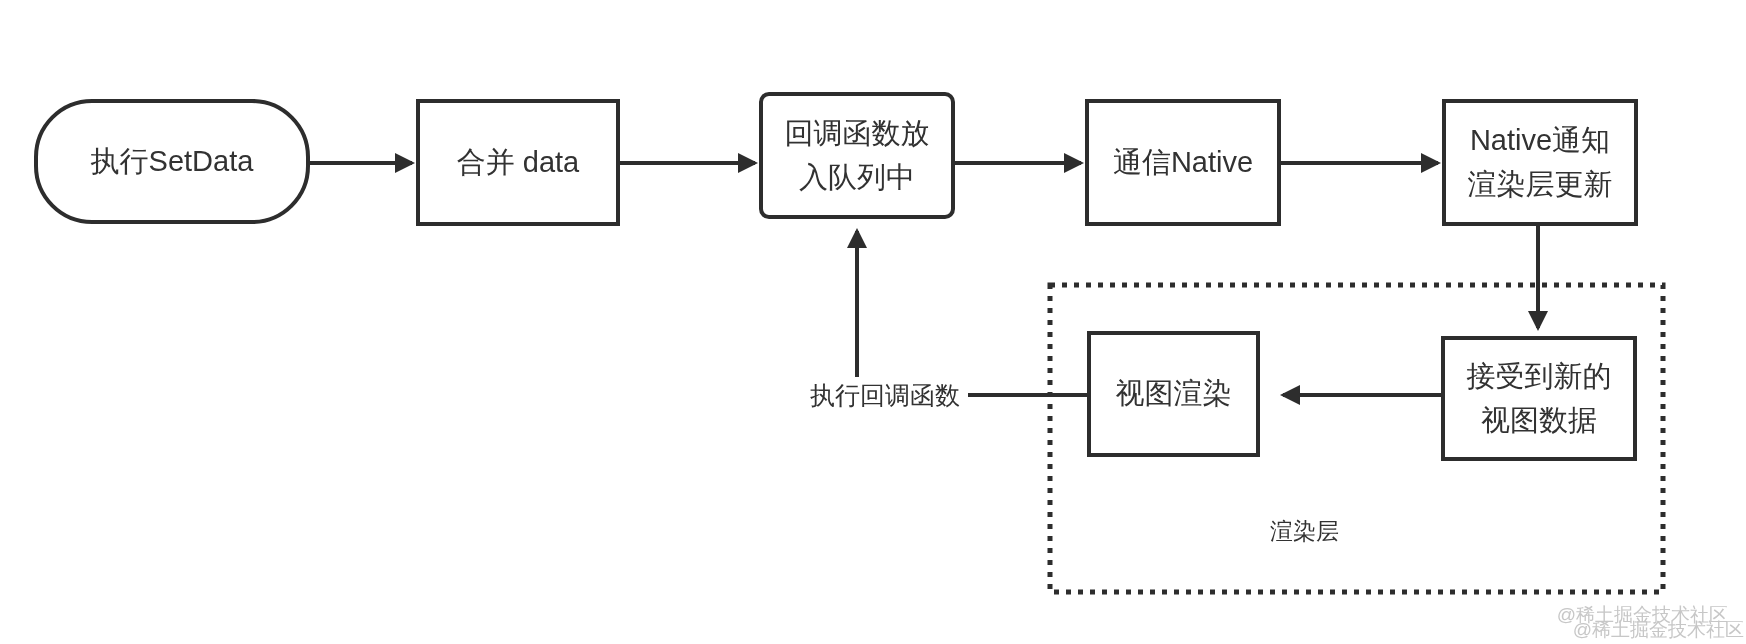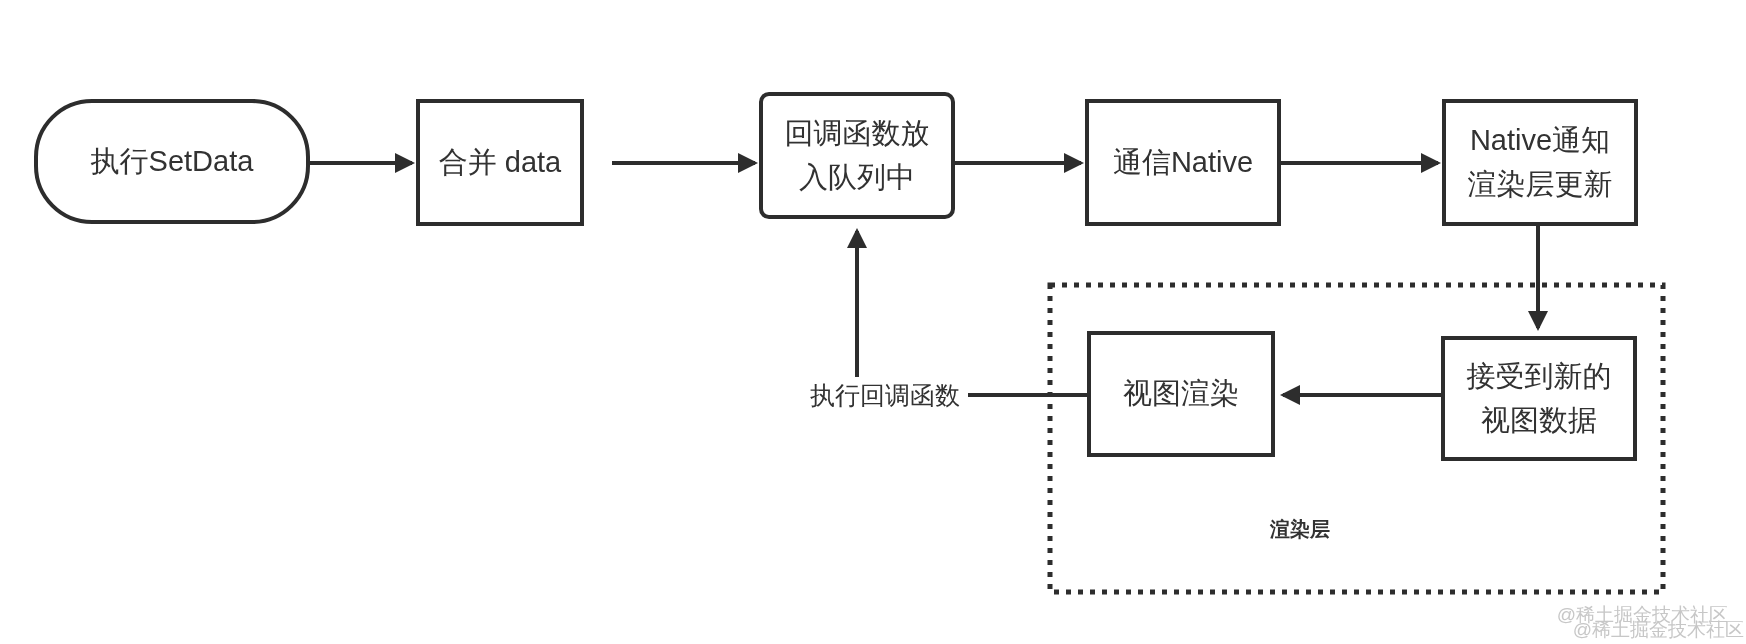--- a/index.html
+++ b/index.html
@@ -32,21 +32,21 @@
     white-space:pre-line;
   }
   .stadium{border-radius:58px;}
   .float-label{
     position:absolute;
     font-size:25px;font-weight:500;color:var(--text);
     white-space:nowrap;
   }
   .group-label{
     position:absolute;
-    font-size:20px;font-weight:700;color:var(--text);
+    font-size:23px;font-weight:400;color:var(--text);
     white-space:nowrap;
   }
   .watermark{
     position:absolute;
     font-size:19px;color:var(--wm);
     white-space:nowrap;
   }
 </style>
 </head>
 <body>
@@ -67,31 +67,31 @@
     <line x1="955" y1="163" x2="1081" y2="163" marker-end="url(#arrowhead)"></line>
     <line x1="1281" y1="163" x2="1438" y2="163" marker-end="url(#arrowhead)"></line>
     <line x1="1538" y1="226" x2="1538" y2="328" marker-end="url(#arrowhead)"></line>
     <line x1="1441" y1="395" x2="1283" y2="395" marker-end="url(#arrowhead)"></line>
     <line x1="1087" y1="395" x2="968" y2="395"></line>
     <line x1="857" y1="377" x2="857" y2="231" marker-end="url(#arrowhead)"></line>
   </svg>
 
   <div class="node stadium" style="left:34px;top:99px;width:276px;height:125px;">执行SetData</div>
 
-  <div class="node" style="left:416px;top:99px;width:168px;height:127px;">合并 data</div>
+  <div class="node" style="left:416px;top:99px;width:204px;height:127px;">合并 data</div>
 
   <div class="node" style="left:759px;top:92px;width:196px;height:127px;border-radius:10px;">回调函数放
 入队列中</div>
 
   <div class="node" style="left:1442px;top:99px;width:196px;height:127px;">Native通知
 渲染层更新</div>
 
   <div class="node" style="left:1085px;top:99px;width:196px;height:127px;">通信Native</div>
 
-  <div class="node" style="left:1087px;top:331px;width:188px;height:126px;">视图渲染</div>
+  <div class="node" style="left:1087px;top:331px;width:173px;height:126px;">视图渲染</div>
 
   <div class="node" style="left:1441px;top:336px;width:196px;height:125px;">接受到新的
 视图数据</div>
 
   <div class="float-label" style="left:810px;top:379px;">执行回调函数</div>
 
   <div class="group-label" style="left:1270px;top:516px;">渲染层</div>
 
   <div class="watermark" style="right:18px;top:602px;">@稀土掘金技术社区</div>
   <div class="watermark" style="right:2px;top:617px;">@稀土掘金技术社区</div>

